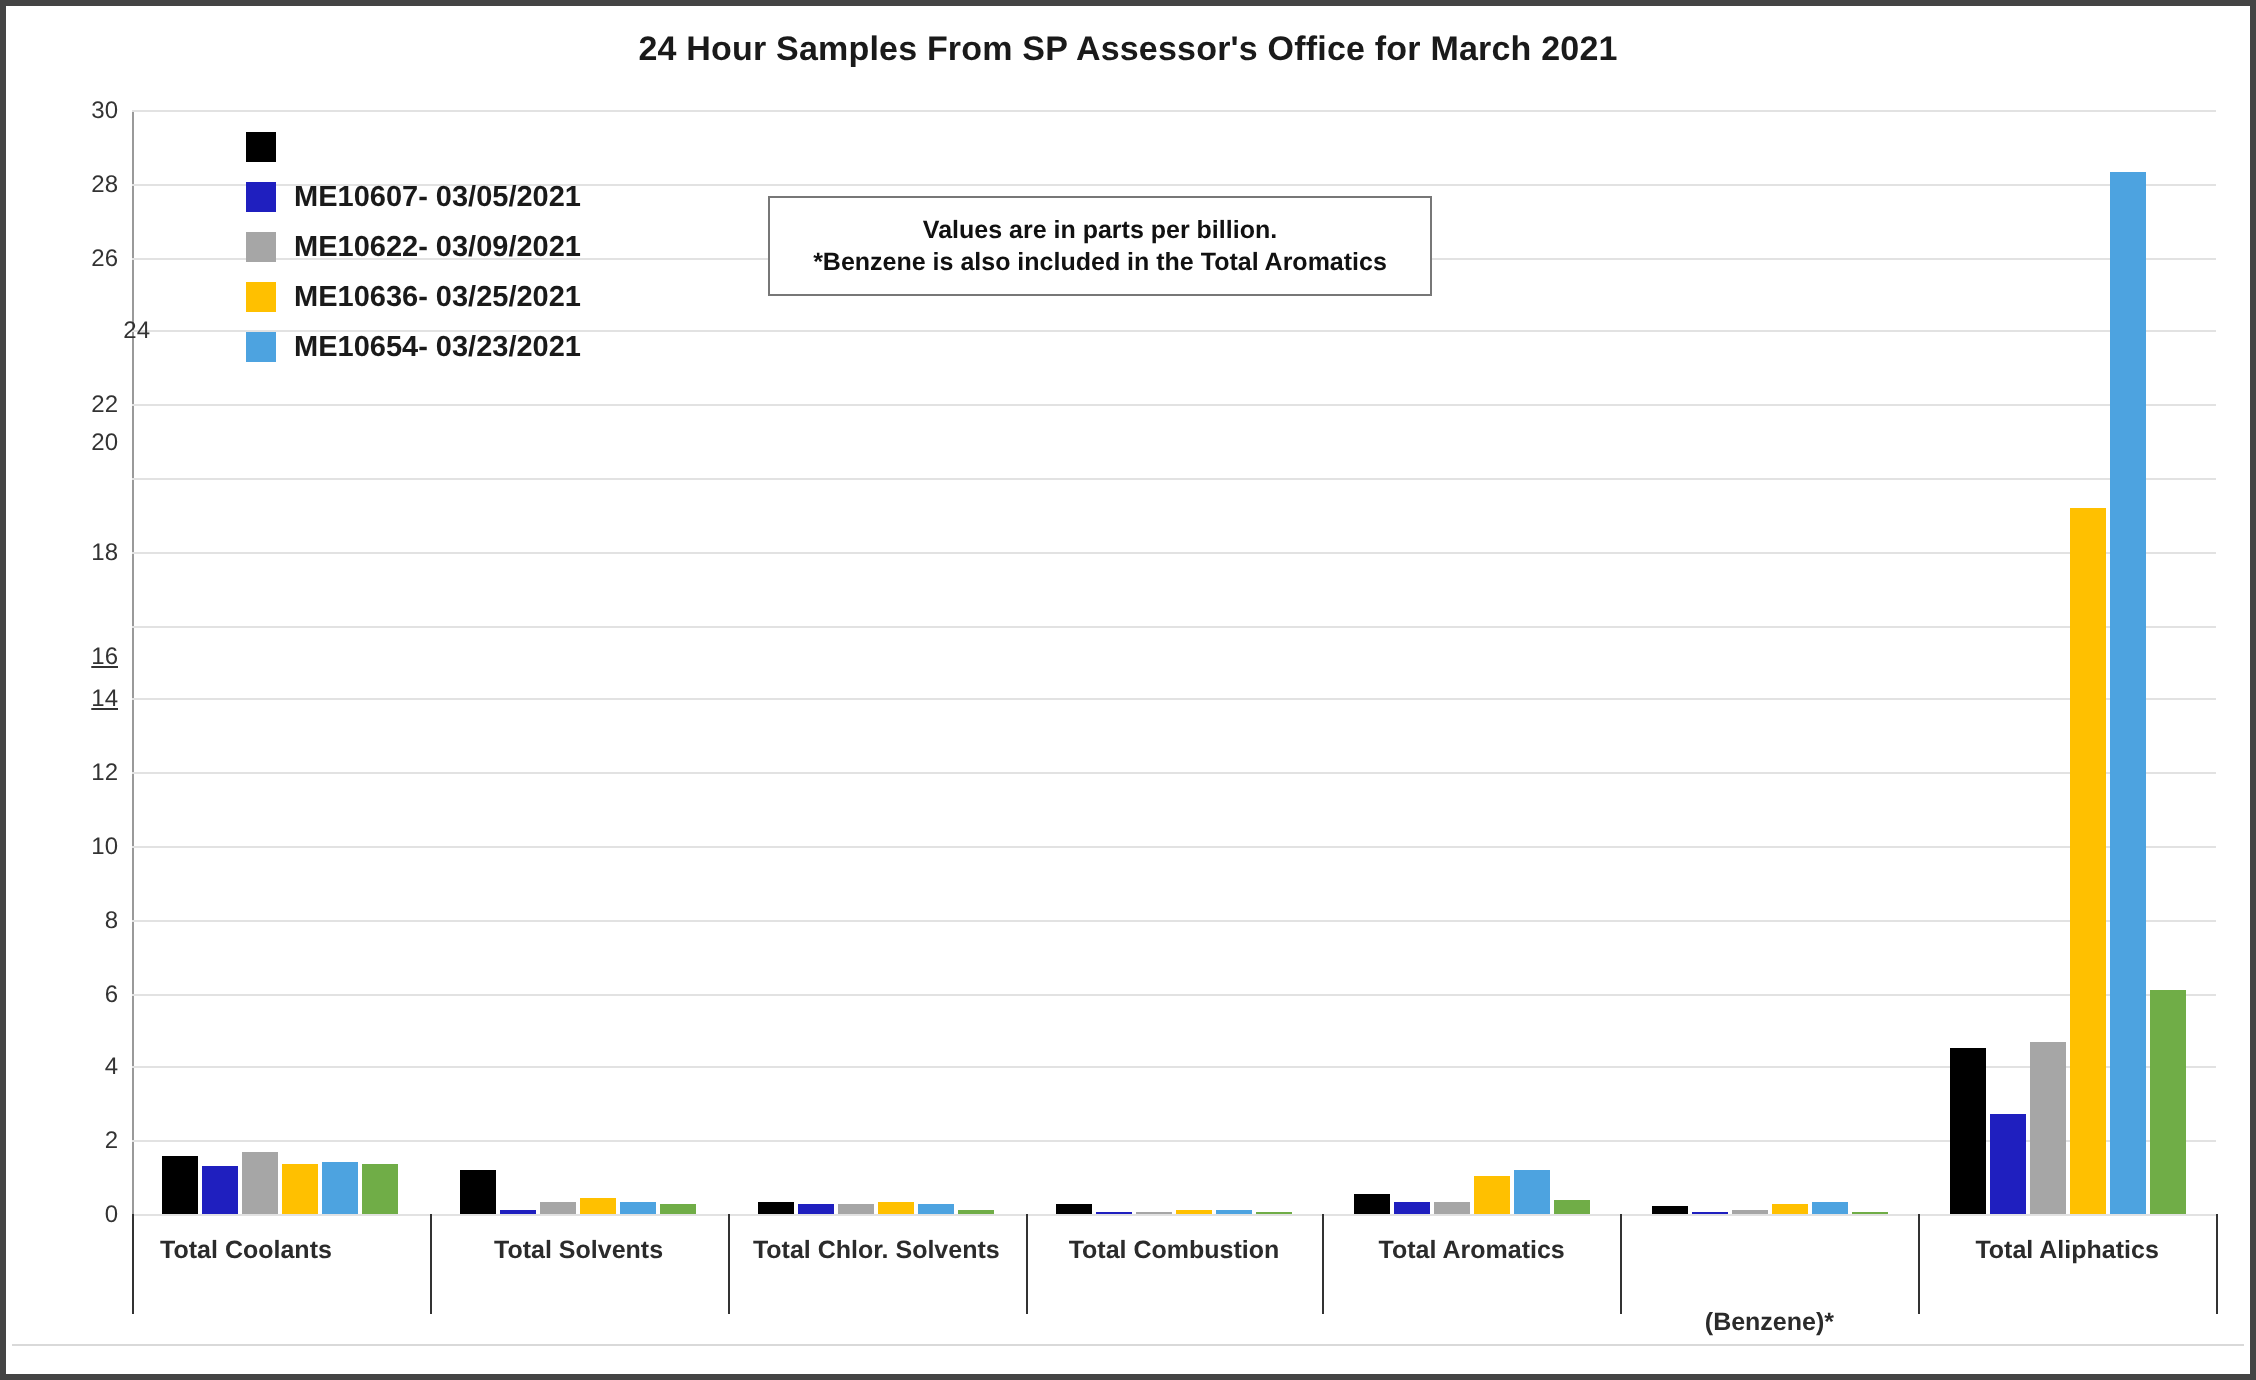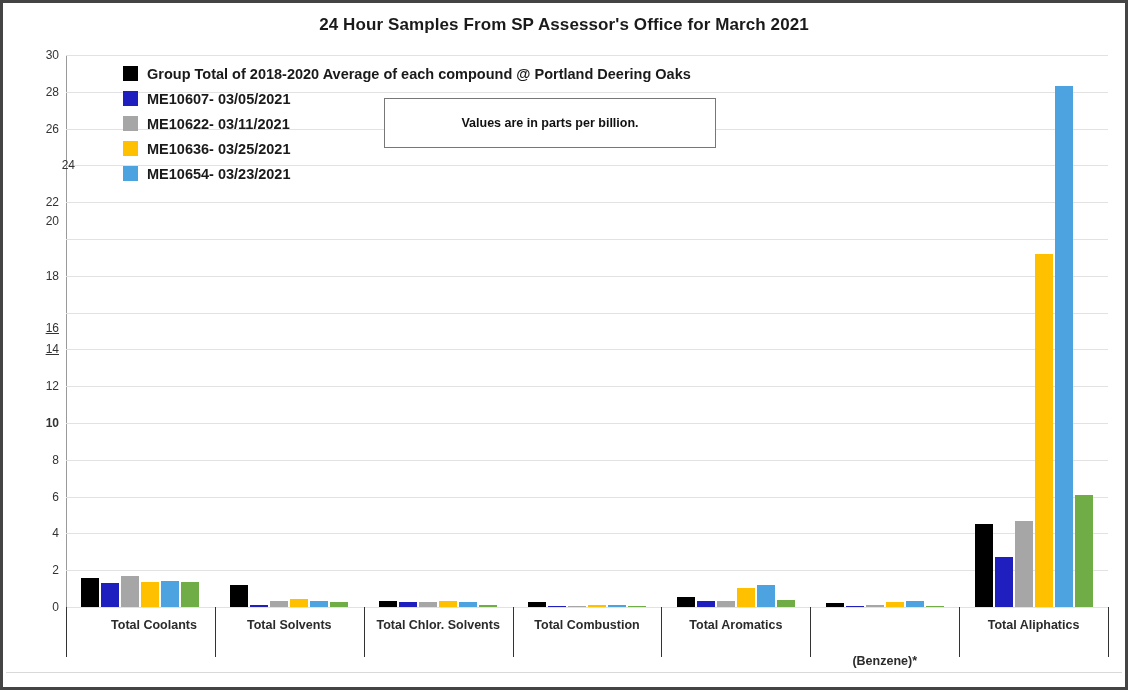--- a/index.html
+++ b/index.html
@@ -254,62 +254,62 @@
           <div class="bar" title="ME10636- 03/17/2021: 19.2" style="height: 353.28px; background: rgb(255, 192, 0);"></div>
           <div class="bar" title="ME10654- 03/23/2021: 28.3" style="height: 520.72px; background: rgb(77, 163, 224);"></div>
           <div class="bar" title="ME10662- 03/29/2021: 6.1" style="height: 112.24px; background: rgb(112, 173, 71);"></div>
         </div>
       </div>
     </div>
 
   <div id="legend">
       <div class="legend-row">
         <span class="legend-swatch" style="background: rgb(0, 0, 0);"></span>
-        <span class="legend-text">Group Total of 2018-2020 Average of each compound @ Portland Deering Oaks</span>
       </div>
       <div class="legend-row">
         <span class="legend-swatch" style="background: rgb(31, 31, 191);"></span>
         <span class="legend-text">ME10607- 03/05/2021</span>
       </div>
       <div class="legend-row">
         <span class="legend-swatch" style="background: rgb(166, 166, 166);"></span>
-        <span class="legend-text">ME10622- 03/11/2021</span>
+        <span class="legend-text">ME10622- 03/09/2021</span>
       </div>
       <div class="legend-row">
         <span class="legend-swatch" style="background: rgb(255, 192, 0);"></span>
         <span class="legend-text">ME10636- 03/25/2021</span>
       </div>
       <div class="legend-row">
         <span class="legend-swatch" style="background: rgb(77, 163, 224);"></span>
         <span class="legend-text">ME10654- 03/23/2021</span>
       </div>
     </div>
 
   <div id="note-box">
     <div>Values are in parts per billion.</div>
+    <div id="note-line2">*Benzene is also included in the Total Aromatics</div>
   </div>
 
   <div id="bottom-strip"></div>
 <div class="ytick" style="left: 10px; top: 604px;">0</div>
     <div class="ytick" style="left: 10px; top: 567.2px;">2</div>
     <div class="ytick" style="left: 10px; top: 530.4px;">4</div>
     <div class="ytick" style="left: 10px; top: 493.6px;">6</div>
     <div class="ytick" style="left: 10px; top: 456.8px;">8</div>
-    <div class="ytick" style="left: 10px; top: 420px; font-weight: bold;">10</div>
+    <div class="ytick" style="left: 10px; top: 420px;">10</div>
     <div class="ytick" style="left: 10px; top: 383.2px;">12</div>
     <div class="ytick" style="left: 10px; top: 346.4px; text-decoration: underline;">14</div>
     <div class="ytick" style="left: 10px; top: 325px; text-decoration: underline;">16</div>
     <div class="ytick" style="left: 10px; top: 272.8px;">18</div>
     <div class="ytick" style="left: 10px; top: 218px;">20</div>
     <div class="ytick" style="left: 10px; top: 199.2px;">22</div>
     <div class="ytick" style="left: 26px; top: 162.4px;">24</div>
     <div class="ytick" style="left: 10px; top: 125.6px;">26</div>
     <div class="ytick" style="left: 10px; top: 88.8px;">28</div>
     <div class="ytick" style="left: 10px; top: 52px;">30</div>
-    <div class="cat-label" style="left: 151px;">Total Coolants</div>
+    <div class="cat-label" style="left: 120px;">Total Coolants</div>
     <div class="cat-label" style="left: 286.286px;">Total Solvents</div>
     <div class="group-sep" style="left: 211.857px;"></div>
     <div class="cat-label" style="left: 435.143px;">Total Chlor. Solvents</div>
     <div class="group-sep" style="left: 360.714px;"></div>
     <div class="cat-label" style="left: 584px;">Total Combustion</div>
     <div class="group-sep" style="left: 509.571px;"></div>
     <div class="cat-label" style="left: 732.857px;">Total Aromatics</div>
     <div class="group-sep" style="left: 658.429px;"></div>
     <div class="cat-label" style="left: 881.714px; margin-top: 36px;">(Benzene)*</div>
     <div class="group-sep" style="left: 807.286px;"></div>

